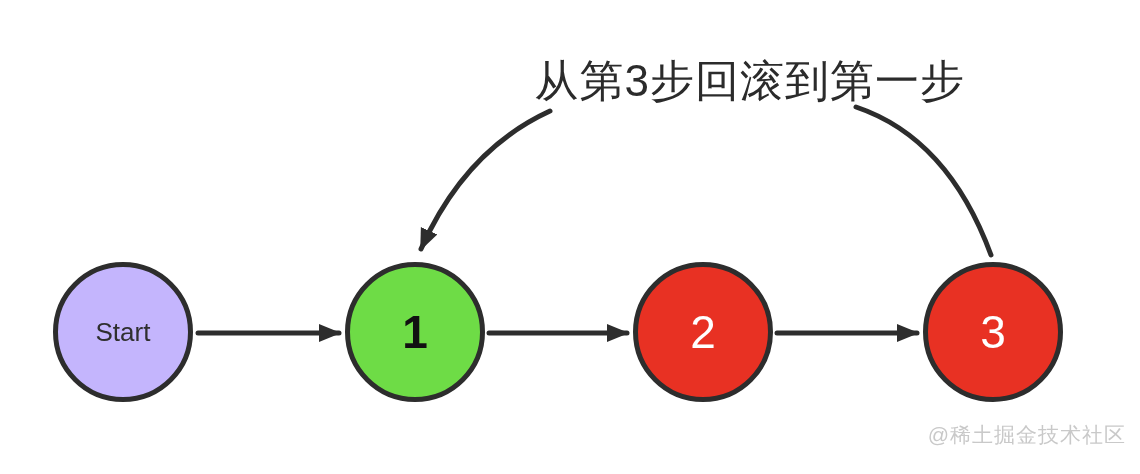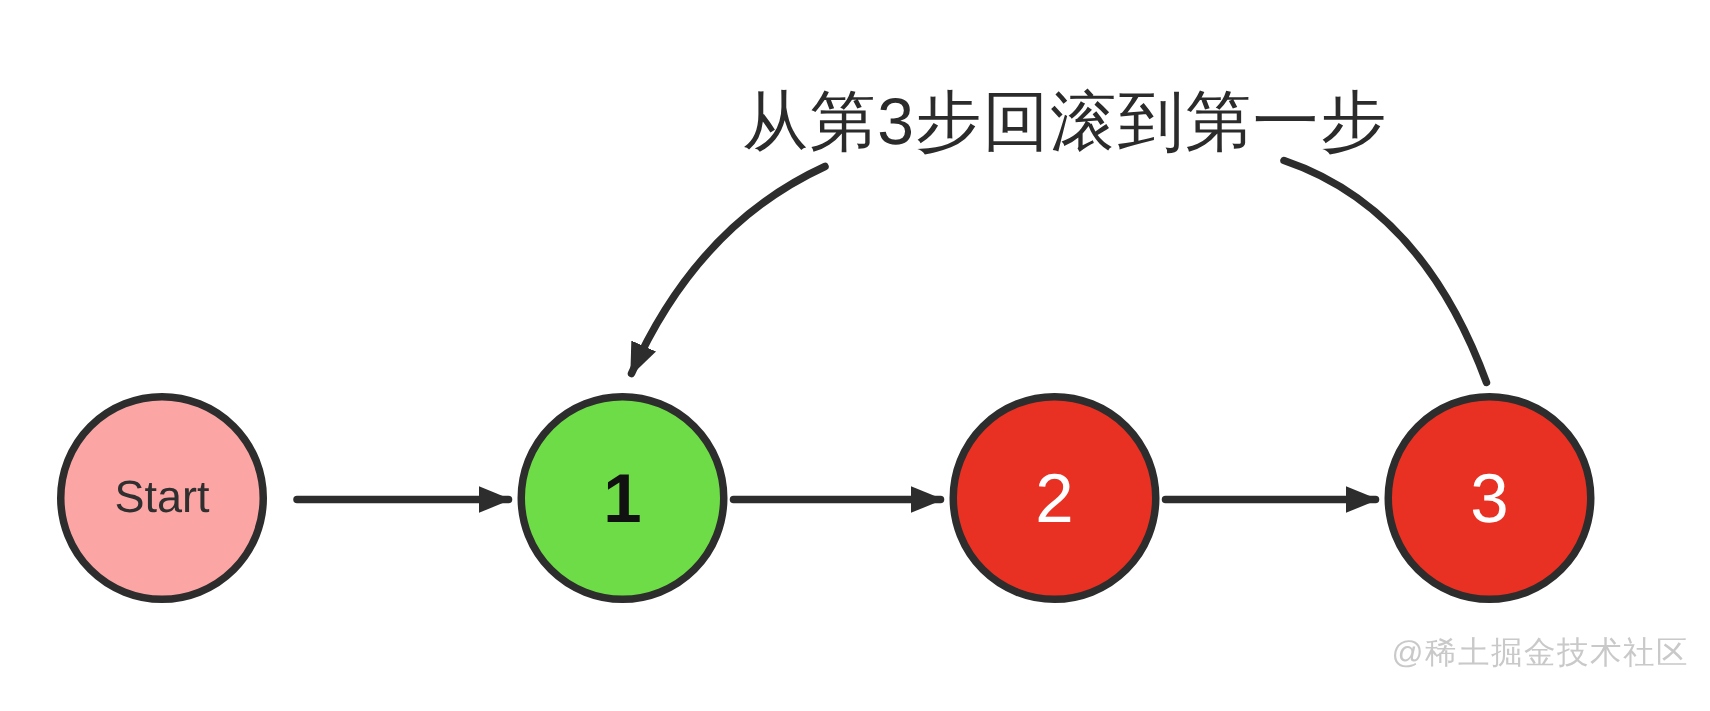--- a/index.html
+++ b/index.html
@@ -34,24 +34,24 @@
     height: 140px;
     box-sizing: border-box;
     border: 5px solid #2d2d2d;
     border-radius: 50%;
     display: flex;
     align-items: center;
     justify-content: center;
     top: 262px;
   }
   .node-start {
-    left: 38px;
-    background: #fca5a5;
+    left: 53px;
+    background: #c4b5fd;
     color: #2f2f2f;
-    font-size: 30px;
+    font-size: 26px;
   }
   .node-1 {
     left: 345px;
     background: #6edc46;
     color: #111111;
     font-size: 46px;
     font-weight: 700;
   }
   .node-2 {
     left: 633px;
@@ -63,21 +63,21 @@
     left: 923px;
     background: #e83123;
     color: #ffffff;
     font-size: 46px;
   }
   .rollback-label {
     position: absolute;
     left: 455px;
     top: 52px;
     width: 510px;
-    text-align: center;
+    text-align: right;
     font-size: 44px;
     font-weight: 500;
     letter-spacing: 1px;
     color: #2b2b2b;
     white-space: nowrap;
   }
   .watermark {
     position: absolute;
     right: 14px;
     bottom: 25px;

